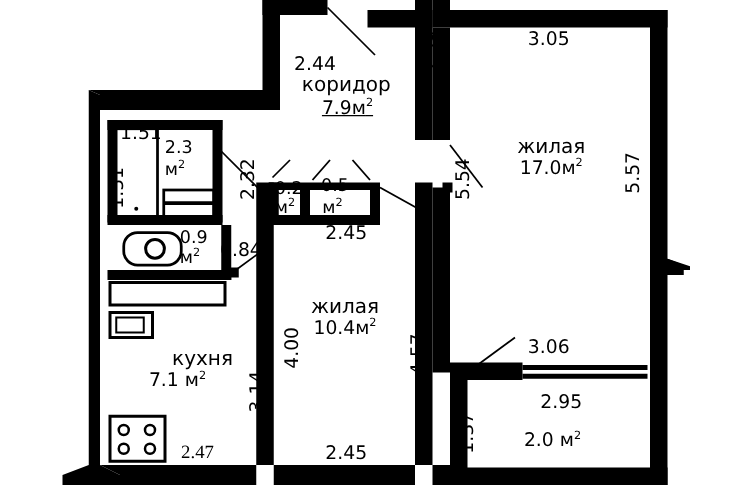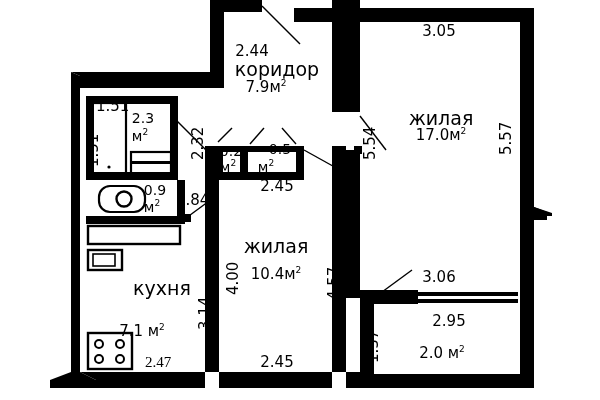--- a/index.html
+++ b/index.html
@@ -32,21 +32,21 @@
   }
   .dim {
     font-size: 15px;
   }
   .dim-v {
     font-size: 15px;
     transform-origin: left top;
     transform: rotate(-90deg);
   }
   .room-name {
-    font-size: 19px;
+    font-size: 16px;
   }
   .room-area {
     font-size: 15px;
     text-align: center;
   }
   .area-small {
     font-size: 14px;
     text-align: center;
   }
   .sup {
@@ -171,21 +171,21 @@
 
       <path d="M 534,207 L 552,213 L 552,216 L 534,216 Z"></path>
     </g>
   </svg>
 
   <div class="lbl dim ctr" style="left:252px; top:24px;margin-top:20px;">2.44</div>
 
   <div class="lbl dim-v" style="left:338px; top:58px;">2.39</div>
 
   <div class="lbl room-name ctr" style="left:277px; top:60px;">коридор</div>
-  <div class="lbl room-area ctr" style="left:266px; top:79px;"><span>7.9м</span><span class="sup">2</span></div>
+  <div class="lbl room-area ctr" style="left:278px; top:79px;text-decoration:underline;"><span>7.9м</span><span class="sup">2</span></div>
 
   <div class="lbl dim ctr" style="left:439px; top:24px;text-align:center;">3.05</div>
 
   <div class="lbl dim-v" style="left:499px; top:155px;">5.57</div>
 
   <div class="lbl dim-v" style="left:363px; top:160px;">5.54</div>
 
   <div class="lbl room-name ctr" style="left:441px; top:109px;">жилая</div>
   <div class="lbl room-area ctr" style="left:441px; top:127px;"><span>17.0м</span><span class="sup">2</span></div>
 
@@ -199,38 +199,38 @@
   <div class="lbl dim-v" style="left:191px; top:160px;">2.32</div>
 
   <div class="lbl area-small ctr" style="left:155px; top:183px;text-align:center;"><span>0.9</span></div>
   <div class="lbl area-small ctr" style="left:152px; top:199px;"><span>м</span><span class="sup">2</span></div>
 
   <div class="lbl dim" style="left:176px; top:193px;">0.84</div>
 
   <div class="lbl area-small ctr" style="left:231px; top:144px;"><span>0.2</span></div>
   <div class="lbl area-small ctr" style="left:228px; top:159px;"><span>м</span><span class="sup">2</span></div>
 
-  <div class="lbl area-small ctr" style="left:268px; top:142px;margin-left:12px;"><span>0.5</span></div>
+  <div class="lbl area-small ctr" style="left:268px; top:142px;"><span>0.5</span></div>
   <div class="lbl area-small ctr" style="left:266px; top:159px;"><span>м</span><span class="sup">2</span></div>
 
   <div class="lbl dim ctr" style="left:277px; top:179px;">2.45</div>
 
   <div class="lbl room-name ctr" style="left:142px; top:279px;margin-left:20px;">кухня</div>
-  <div class="lbl room-area ctr" style="left:142px; top:297px;margin-top:26px;"><span>7.1 м</span><span class="sup">2</span></div>
+  <div class="lbl room-area ctr" style="left:142px; top:297px;"><span>7.1 м</span><span class="sup">2</span></div>
 
   <div class="lbl dim ctr" style="left:158px; top:355px;font-family:Liberation Serif, serif;">2.47</div>
 
   <div class="lbl dim-v" style="left:198px; top:330px;">3.14</div>
 
   <div class="lbl dim-v" style="left:226px; top:295px;">4.00</div>
 
   <div class="lbl dim-v" style="left:327px; top:300px;">4.57</div>
 
   <div class="lbl room-name ctr" style="left:276px; top:237px;">жилая</div>
-  <div class="lbl room-area ctr" style="left:276px; top:266px;text-align:center;"><span>10.4м</span><span class="sup">2</span></div>
+  <div class="lbl room-area ctr" style="left:276px; top:255px;text-align:center;"><span>10.4м</span><span class="sup">2</span></div>
 
   <div class="lbl dim ctr" style="left:277px; top:355px;">2.45</div>
 
   <div class="lbl dim ctr" style="left:439px; top:270px;">3.06</div>
 
   <div class="lbl dim ctr" style="left:449px; top:314px;">2.95</div>
 
   <div class="lbl dim-v" style="left:366px; top:363px;">1.37</div>
 
   <div class="lbl room-area ctr" style="left:442px; top:345px;"><span>2.0 м</span><span class="sup">2</span></div>

